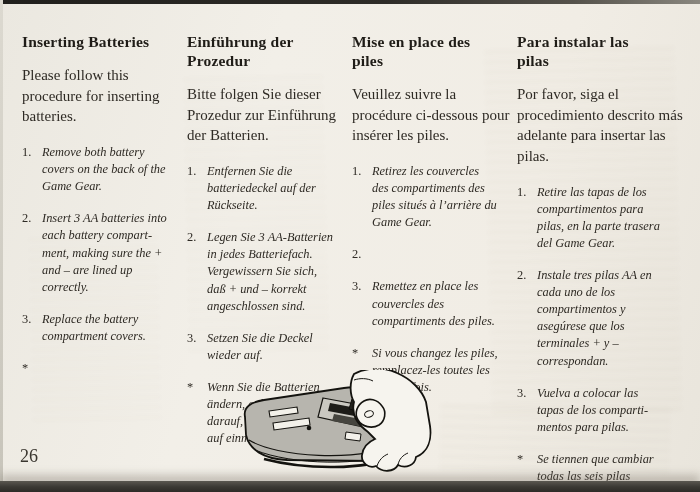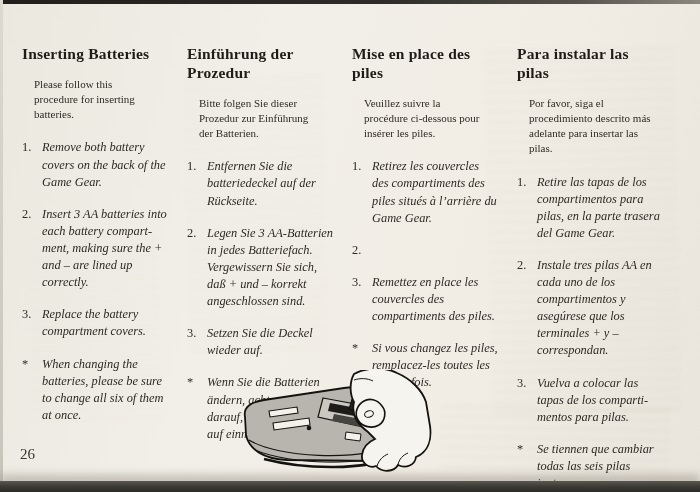--- a/index.html
+++ b/index.html
@@ -20,29 +20,29 @@
     background:repeating-linear-gradient(0deg,#6d5b3e 0 3px,transparent 3px 10px);
     transform:rotate(-1.2deg);}
   .g1{left:488px;top:42px;width:190px;height:370px;opacity:.045;}
   .g2{left:186px;top:70px;width:140px;height:280px;opacity:.028;}
   .g3{left:440px;top:400px;width:230px;height:70px;opacity:.05;transform:rotate(1deg);}
   .g4{left:30px;top:230px;width:130px;height:190px;opacity:.02;}
 
   .columns{position:absolute;left:22px;top:33px;width:650px;display:flex;gap:13px;}
   .col{flex:0 0 152px;width:152px;}
   .col-title{
-    margin:12px 0 13px 0;font-size:15.5px;font-weight:bold;line-height:1.22;
+    margin:0 0 13px 0;font-size:15.5px;font-weight:bold;line-height:1.22;
     letter-spacing:.2px;color:#1f1c17;white-space:pre-line;
   }
-  .intro{margin:0 0 17px 12px;font-size:11px;line-height:1.38;white-space:pre;}
+  .intro{margin:0 0 17px 0;font-size:15px;line-height:1.38;white-space:pre;}
   .step{display:flex;gap:7px;margin:0 0 15px 0;font-size:12.4px;line-height:1.38;}
   .step .marker{flex:0 0 13px;}
   .step .step-text{white-space:pre;font-style:italic;}
 
-  .page-number{position:absolute;left:20px;top:446px;font-size:15px;color:#3a362f;}
+  .page-number{position:absolute;left:20px;top:446px;font-size:18px;color:#3a362f;}
 
   .illustration{position:absolute;left:234px;top:370px;width:202px;height:108px;}
 </style>
 </head>
 <body>
 
 <div class="page">
   <div class="edge-top"></div>
   <div class="edge-left"></div>
   <div class="ghost g1"></div>
@@ -71,24 +71,20 @@
 and – are lined up
 correctly.</span>
       </div>
       <div class="step">
         <span class="marker">3.</span>
         <span class="step-text">Replace the battery
 compartment covers.</span>
       </div>
       <div class="step">
         <span class="marker">*</span>
-        <span class="step-text">When changing the
-batteries, please be sure
-to change all six of them
-at once.</span>
       </div>
     </section>
 
     <section class="col">
       <h2 class="col-title">Einführung der
 Prozedur</h2>
       <p class="intro">Bitte folgen Sie dieser
 Prozedur zur Einführung
 der Batterien.</p>
       <div class="step">

